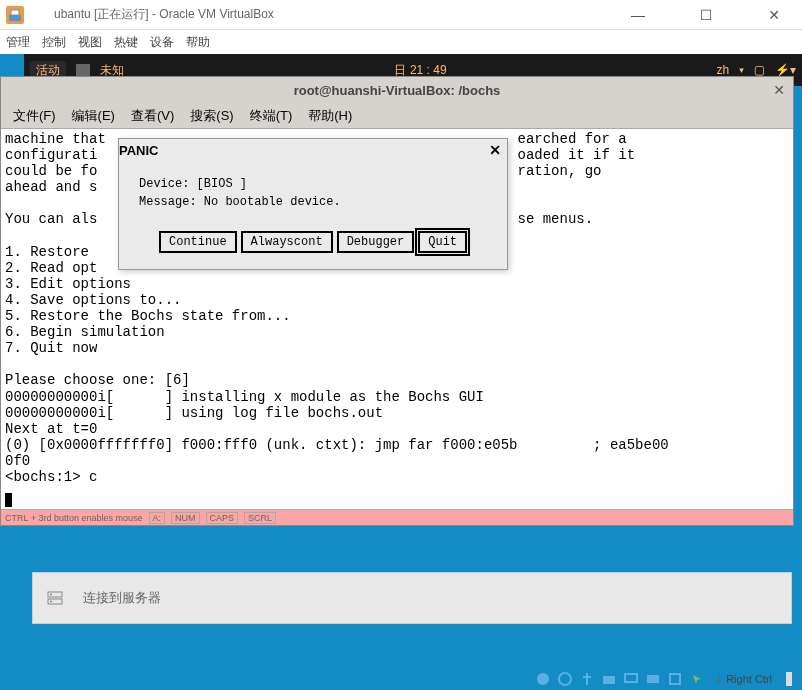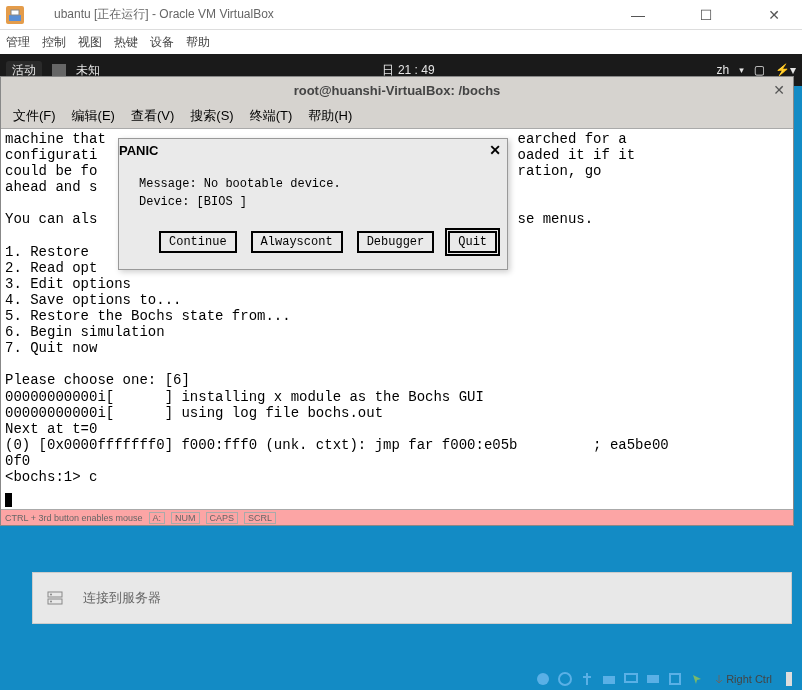--- a/index.html
+++ b/index.html
@@ -8,21 +8,21 @@
 .titlebar { height: 30px; background: #fff; display: flex; align-items: center; padding: 0 6px; border-bottom: 1px solid #ddd; gap: 24px; }
 .titlebar .icon { width: 18px; height: 18px; background: #e49c4a; border-radius: 2px; margin-right: 6px; display: flex; align-items: center; justify-content: center; font-size: 10px; }
 .titlebar .title { flex: 1; font-size: 12px; color: #666; }
 .titlebar .winbtn { width: 44px; height: 28px; display: flex; align-items: center; justify-content: center; color: #555; font-size: 14px; font-family: Arial; }
 
 .vb-menubar { height: 24px; display: flex; align-items: center; padding: 0 6px; gap: 12px; font-size: 12px; color: #444; }
 .vb-menubar span { cursor: pointer; }
 
 .guest-area { position: relative; height: 636px; background: #138bc5; }
 
-.gnome-bar { height: 22px; background: #1a1a1a; color: #e5e5e5; display: flex; align-items: center; font-size: 12px; padding: 16px 6px; justify-content: space-between; }
+.gnome-bar { height: 22px; background: #1a1a1a; color: #fdba74; display: flex; align-items: center; font-size: 12px; padding: 16px 6px; justify-content: space-between; margin-left: 24px; }
 .gnome-bar .left { display: flex; align-items: center; gap: 10px; }
 .gnome-bar .center { display: flex; align-items: center; gap: 4px; }
 .gnome-bar .right { display: flex; align-items: center; gap: 10px; }
 .activities { background: #2a2a2a; padding: 1px 6px; border-radius: 3px; }
 .app-icon-top { width: 14px; height: 12px; background: #666; }
 
 .terminal-window { position: absolute; top: 22px; left: 0; right: 8px; background: #d6d3cf; border: 1px solid #888; }
 .term-titlebar { height: 26px; background: #d6d3cf; display: flex; align-items: center; padding: 12px 8px; position: relative; justify-content: center; }
 .term-title { font-size: 13px; color: #444; font-weight: bold; }
 .term-close { position: absolute; right: 8px; font-size: 14px; color: #555; cursor: pointer; }
@@ -31,21 +31,21 @@
 .term-body { background: #fff; color: #000; font-family: "Courier New", monospace; font-size: 14px; padding: 2px 4px; white-space: pre; line-height: 1.15; height: 380px; overflow: hidden; position: relative; }
 .term-statusbar { height: 16px; background: #fca5a5; border-top: 1px solid #aaa; font-size: 9px; color: #666; display: flex; align-items: center; padding: 0 4px; gap: 6px; }
 .stat-box { border: 1px solid #aaa; padding: 0 3px; font-size: 9px; }
 .term-body::after { content: ''; position: absolute; bottom: 2px; left: 4px; width: 7px; height: 14px; background: #000; }
 
 .panic-dialog { position: absolute; top: 84px; left: 118px; width: 390px; background: #eaeaea; border: 1px solid #999; box-shadow: 2px 2px 6px rgba(0,0,0,0.2); }
 .panic-title { height: 22px; display: flex; align-items: center; justify-content: flex-start; font-size: 13px; font-weight: bold; position: relative; }
 .panic-close { position: absolute; right: 6px; font-size: 14px; cursor: pointer; }
 .panic-body { padding: 16px 20px 14px 20px; font-family: "Courier New", monospace; font-size: 12px; color: #000; }
 .panic-body div { margin-bottom: 4px; }
-.panic-buttons { display: flex; gap: 14px; padding: 4px 20px 16px 40px; }
+.panic-buttons { display: flex; gap: 4px; padding: 4px 20px 16px 40px; }
 .panic-btn { font-family: "Courier New", monospace; font-size: 12px; padding: 2px 8px; background: #eaeaea; border: 2px solid #000; cursor: pointer; }
 .panic-btn.focus { outline: 2px solid #000; outline-offset: 1px; }
 
 .connect-bar { position: absolute; top: 518px; left: 32px; right: 10px; height: 52px; background: #e8e8e8; border: 1px solid #ccc; display: flex; align-items: center; padding: 0 14px; gap: 20px; color: #666; font-size: 13px; }
 .connect-icon { width: 16px; height: 16px; display: flex; align-items: center; justify-content: center; }
 
 .bottom-tray { position: absolute; bottom: 0; right: 0; height: 22px; display: flex; align-items: center; gap: 4px; padding: 0 4px; }
 .tray-icon { width: 18px; height: 18px; display: flex; align-items: center; justify-content: center; font-size: 12px; }
 .right-ctrl { font-size: 11px; color: #444; margin: 0 4px; display: flex; align-items: center; gap: 2px; }
 svg { display: block; }
@@ -138,22 +138,22 @@
       <span class="stat-box">SCRL</span>
     </div>
   </div>
 
   <div class="panic-dialog">
     <div class="panic-title">
       <span>PANIC</span>
       <span class="panic-close">✕</span>
     </div>
     <div class="panic-body">
+      <div>Device: [BIOS ]</div>
       <div>Message: No bootable device.</div>
-      <div>Device: [BIOS ]</div>
     </div>
     <div class="panic-buttons">
       <button class="panic-btn">Continue</button>
       <button class="panic-btn">Alwayscont</button>
       <button class="panic-btn">Debugger</button>
       <button class="panic-btn focus">Quit</button>
     </div>
   </div>
 
   <div class="connect-bar">

